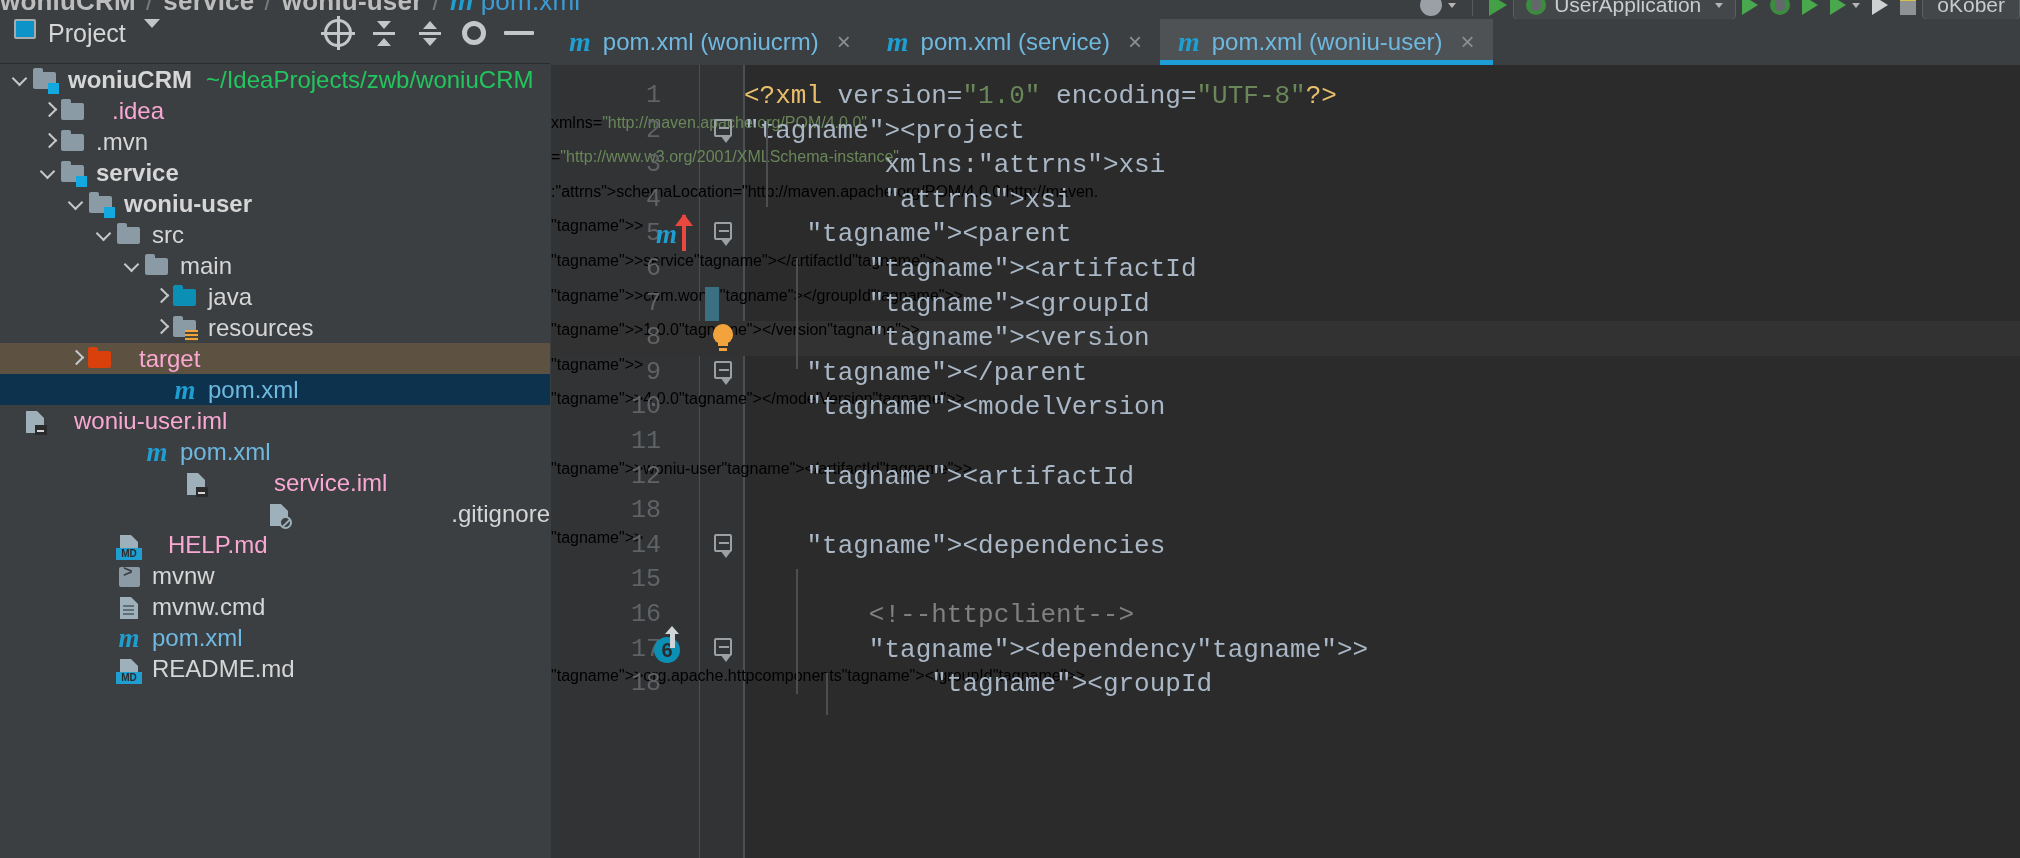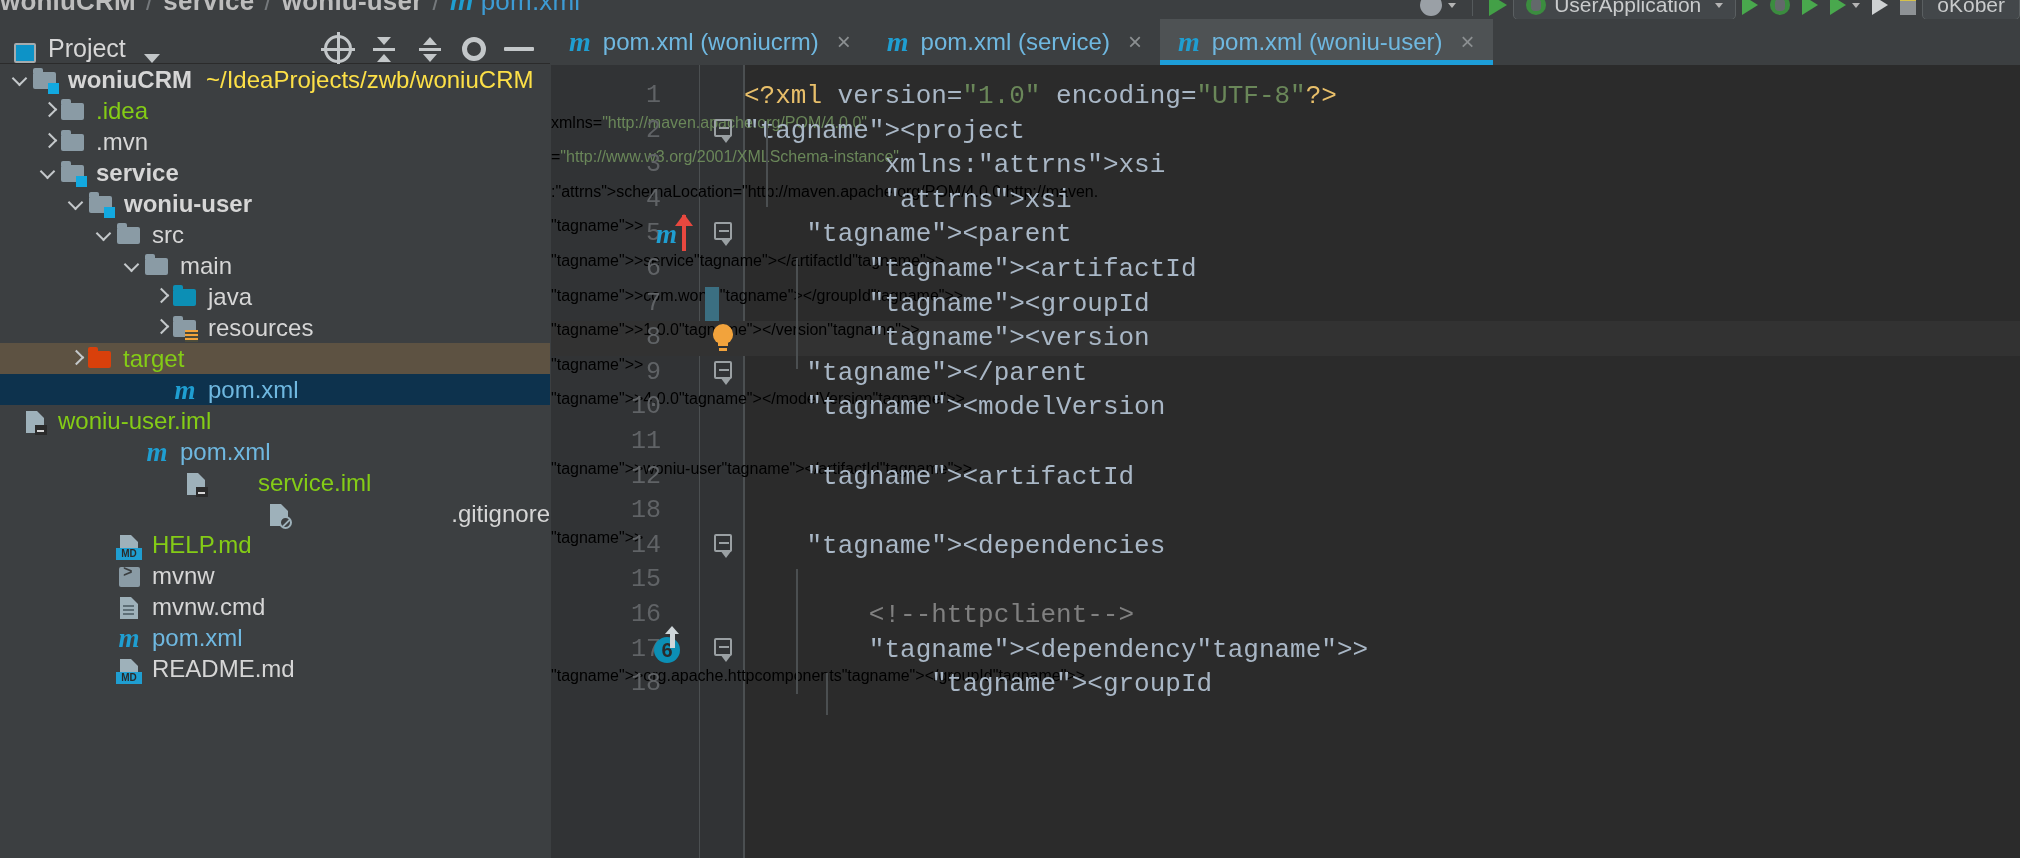--- a/index.html
+++ b/index.html
@@ -43,21 +43,21 @@
   .ylwstack { width: 16px; height: 20px; background: linear-gradient(#d6c14a 0 30%, #8e9295 30% 100%); }
   .searchpill {
     display: flex; align-items: center; height: 30px; padding: 0 14px;
     border: 1px solid #5a5f61; border-radius: 5px; background: #43474a;
     color: #c9cbcc; font-size: 21px;
   }
 
   
   .proj-header {
     position: absolute; left: 0; top: 19px; width: 550px; height: 45px;
-    background: #3c3f41; display: flex; align-items: flex-end;
+    background: #3c3f41; display: flex; align-items: flex-start;
     border-bottom: 1px solid #2b2b2b;
   }
   .proj-ico {
     width: 22px; height: 20px; margin-left: 14px;
     border: 2px solid #a6abad; background: #0d93c7; border-radius: 2px;
   }
   .proj-title { font-size: 25px; color: #d6d6d6; margin-left: 12px; }
   .proj-caret { width: 0;height:0;border-left:8px solid transparent;border-right:8px solid transparent;border-top:9px solid #c2c6c8; margin-left: 18px; }
   .ph-actions { margin-left: auto; display: flex; align-items: center; gap: 18px; padding-right: 16px; }
   .ic { width: 28px; height: 28px; position: relative; }
@@ -100,24 +100,24 @@
   .doc .sub { position:absolute; right:-3px; bottom:-2px; width:12px; height:10px; background:#2b2b2b; }
   .doc .sub::after{ content:""; position:absolute; left:2px; top:5px; width:7px; height:2px; background:#d6d6d6; }
   .doc .md { position:absolute; left:-4px; bottom:-3px; width:26px; height:12px; background:#1f9ed1; color:#2b2b2b; font-size:10px; font-weight:bold; text-align:center; line-height:12px; font-family:"Liberation Sans",sans-serif; }
   .doc .gi { position:absolute; right:-4px; bottom:-3px; width:13px; height:13px; border:2px solid #9eb1ba; border-radius:50%; background:#3c3f41; }
   .doc .gi::after{content:"";position:absolute;left:0px;top:4px;width:11px;height:2px;background:#9eb1ba;transform:rotate(-45deg);}
   .doc.lines::after { content:""; position:absolute; right:0; top:0; border-top:7px solid #3c3f41; border-left:7px solid transparent; }
   .doc .ln { position:absolute; left:3px; top:8px; width:11px; height:11px; background: repeating-linear-gradient(#5e6f77 0 2px, #9eb1ba 2px 4px); }
   .shico { position:absolute; left:3px; top:4px; width:21px; height:20px; background:#8a9ba5; border-radius:2px; }
   .shico::after{content:">";position:absolute;left:4px;top:-3px;color:#3c3f41;font-size:16px;font-weight:bold;font-family:"Liberation Mono",monospace;}
   .nm-bold { font-weight: bold; }
-  .nm-yel  { color: #84cc16; }
+  .nm-yel  { color: #f9a8d4; margin-left: 16px; }
   .nm-blue { color: #6fb8e0; }
   .nm-grey { color: #d6d6d6; }
-  .path { color: #fde047; margin-left: 14px; font-weight: normal; }
+  .path { color: #22c55e; margin-left: 14px; font-weight: normal; }
 
   
   .tabbar {
     position: absolute; left: 551px; top: 19px; width: 1469px; height: 46px;
     background: #3c3f41; display: flex; align-items: stretch;
   }
   .tab {
     display: flex; align-items: center; gap: 12px; padding: 0 18px;
     font-size: 24px; color: #6fb8e0; white-space: nowrap; cursor: default;
     position: relative;

